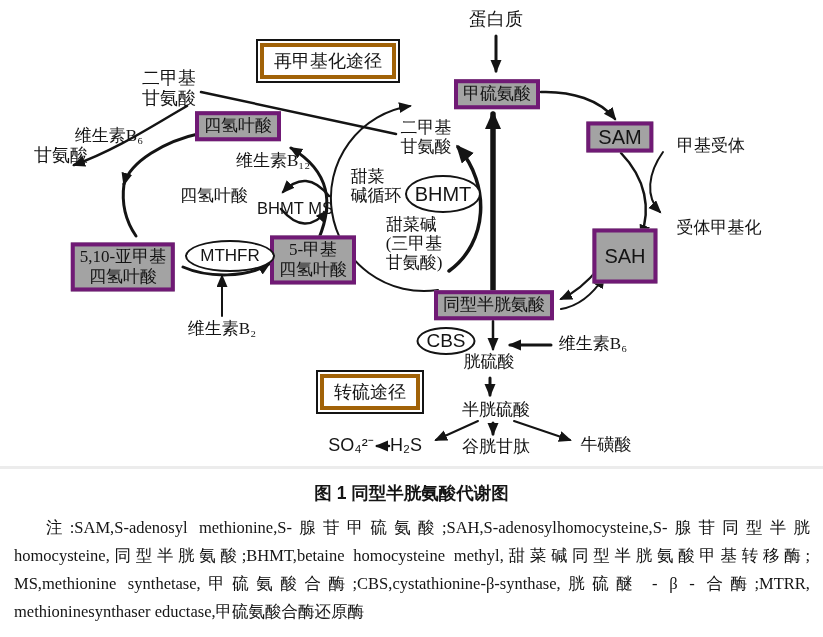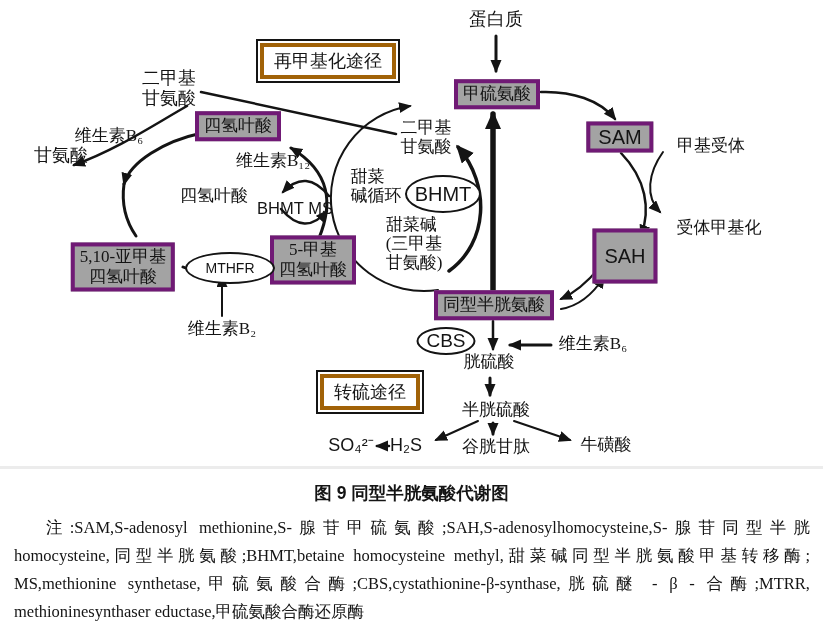--- a/index.html
+++ b/index.html
@@ -104,25 +104,25 @@
   <div class="nbox" style="left:313px;top:260px">5-甲基
 四氢叶酸</div>
   <div class="nbox" style="left:497px;top:94px">甲硫氨酸</div>
   <div class="nbox latin" style="left:620px;top:137px;font-size:20px;padding:0 8px">SAM</div>
   <div class="nbox latin" style="left:625px;top:256px;font-size:20px;padding:12px 8px">SAH</div>
   <div class="nbox" style="left:494px;top:305px">同型半胱氨酸</div>
   <div class="dbox" style="left:370px;top:392px">
     <div class="inner">转硫途径</div>
   </div>
 
-  <div class="oval latin" style="left:230px;top:268px;width:86px;height:28px;font-size:14px">MTHFR</div>
+  <div class="oval latin" style="left:230px;top:256px;width:86px;height:28px;font-size:17px">MTHFR</div>
   <div class="oval latin" style="left:443px;top:194px;width:72px;height:34px;font-size:20px">BHMT</div>
   <div class="oval latin" style="left:446px;top:341px;width:55px;height:24px;font-size:19px">CBS</div>
 
-  <div class="caption">图 9 同型半胱氨酸代谢图</div>
+  <div class="caption">图 1 同型半胱氨酸代谢图</div>
   <div class="notes">
     <div class="note-line">注:SAM,S-adenosyl methionine,S-腺苷甲硫氨酸;SAH,S-adenosylhomocysteine,S-腺苷同型半胱</div>
     <div class="note-line">homocysteine,同型半胱氨酸;BHMT,betaine homocysteine methyl,甜菜碱同型半胱氨酸甲基转移酶;</div>
     <div class="note-line">MS,methionine synthetase,甲硫氨酸合酶;CBS,cystathionine-β-synthase,胱硫醚 - β - 合酶;MTRR,</div>
     <div class="note-line">methioninesynthaser eductase,甲硫氨酸合酶还原酶</div>
   </div>
 
 </div>
 
 </body></html>

